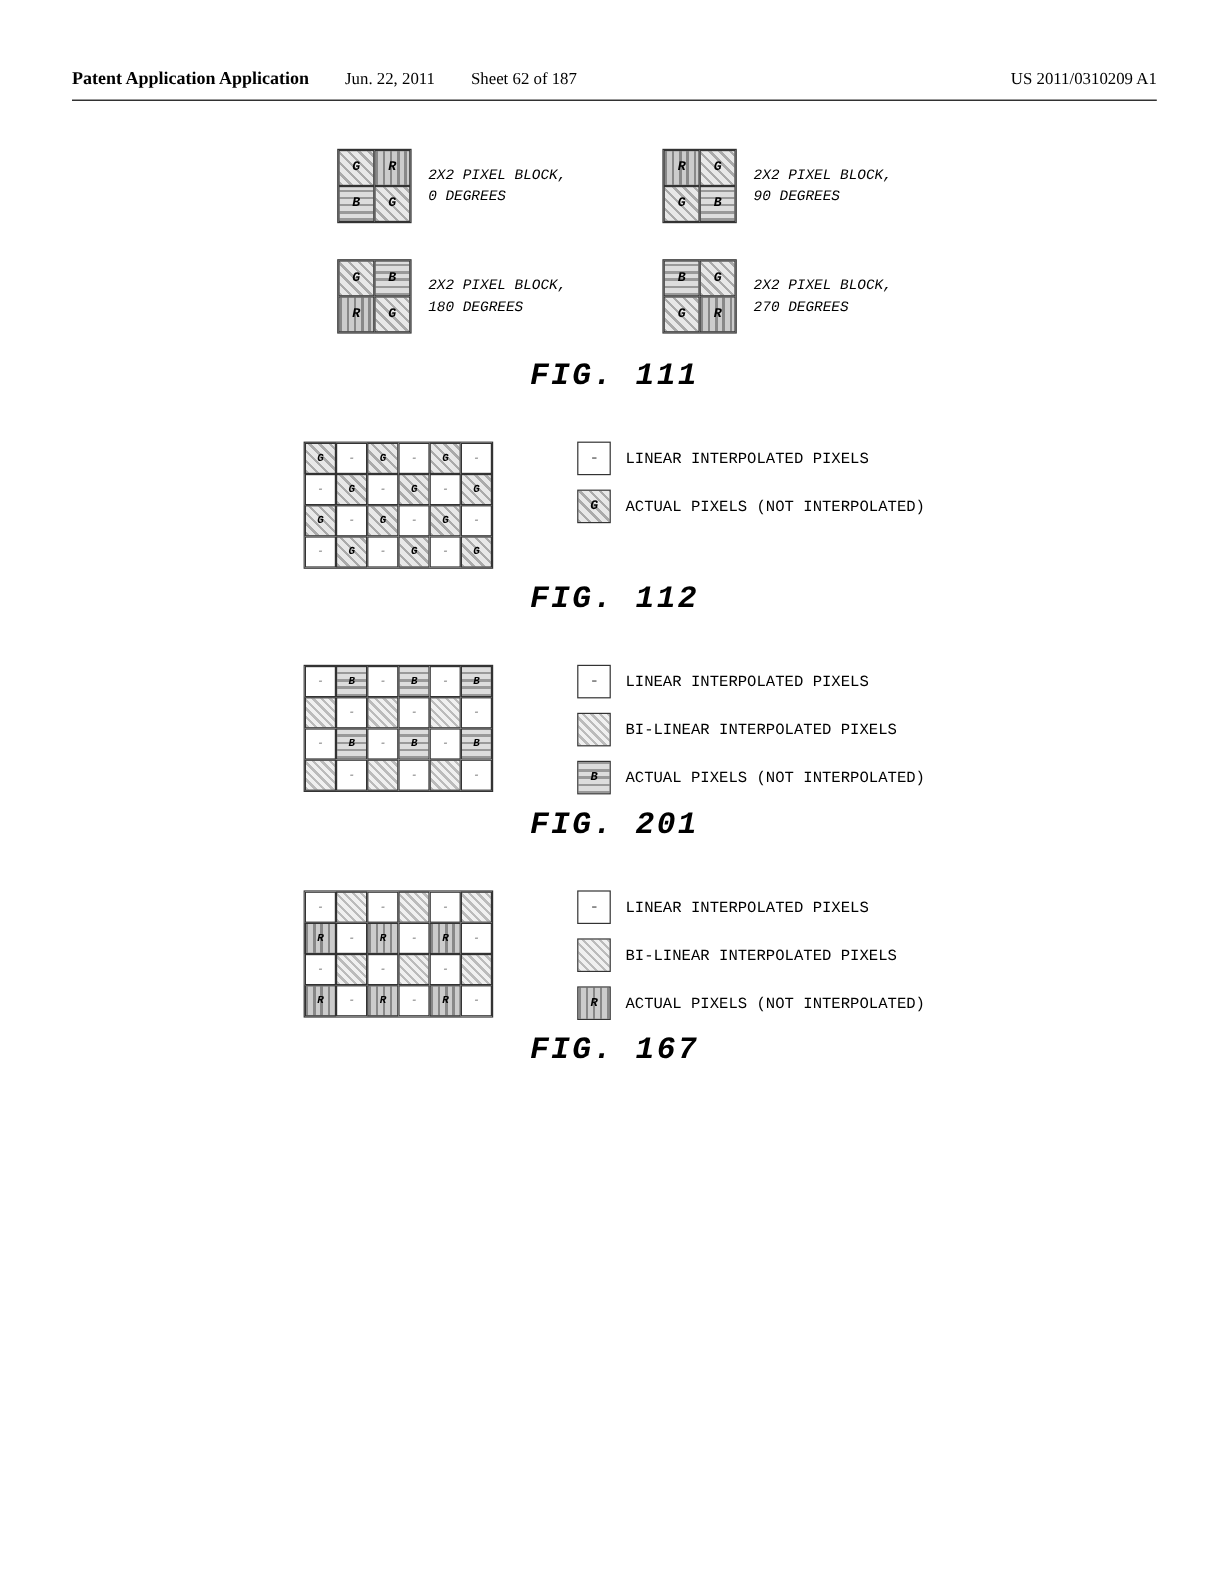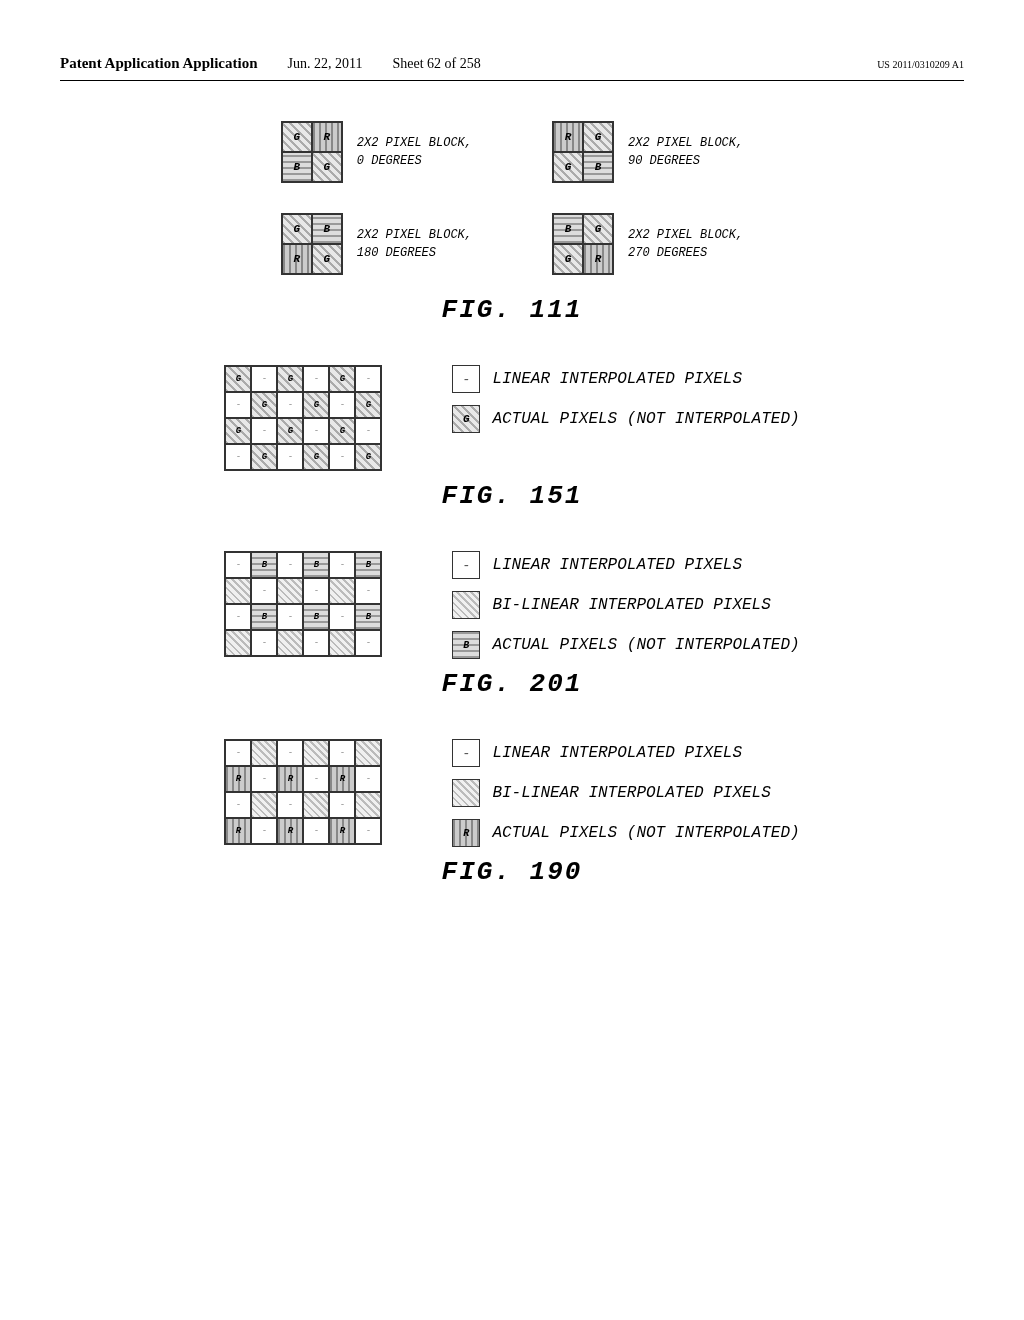--- a/index.html
+++ b/index.html
@@ -31,21 +31,21 @@
       font-weight: bold;
       font-size: 15px;
     }
     .header-date {
       font-size: 14px;
     }
     .header-sheet {
       font-size: 14px;
     }
     .header-number {
-      font-size: 10px;
+      font-size: 14px;
       margin-left: auto;
       margin-top: 19px;
     }
 
     
     .content {
       display: flex;
       flex-direction: column;
       gap: 30px;
     }
@@ -200,22 +200,21 @@
 
     .legend-box {
       width: 28px;
       height: 28px;
       border: 1.5px solid #333;
       flex-shrink: 0;
     }
 
     .legend-text {
       font-family: 'Courier New', Courier, monospace;
-      font-size: 16px;
-      font-style: italic;
+      font-size: 13px;
       white-space: nowrap;
     }
 
     
     .fig-content-row {
       display: flex;
       align-items: flex-start;
       gap: 50px;
       justify-content: center;
       width: 100%;
@@ -229,21 +228,21 @@
     }
   </style>
 </head>
 <body>
 
 <div class="page">
 
   <div class="header">
     <span class="header-patent">Patent Application Application</span>
     <span class="header-date">Jun. 22, 2011</span>
-    <span class="header-sheet">Sheet 62 of 258</span>
+    <span class="header-sheet">Sheet 62 of 187</span>
     <span class="header-number">US 2011/0310209 A1</span>
   </div>
 
   <div class="content">
 
     <div class="fig-section">
       <div class="fig111-content">
 
         <div class="fig111-row">
 
@@ -392,21 +391,21 @@
             <span class="legend-text">LINEAR INTERPOLATED PIXELS</span>
           </div>
           <div class="legend-item">
             <div class="legend-box cell-g" style="display:flex;align-items:center;justify-content:center;">
               <span style="position:relative;z-index:1;font-size:11px;font-weight:bold;font-family:'Courier New';font-style:italic">G</span>
             </div>
             <span class="legend-text">ACTUAL PIXELS (NOT INTERPOLATED)</span>
           </div>
         </div>
       </div>
-      <div class="fig-label">FIG. 151</div>
+      <div class="fig-label">FIG. 112</div>
     </div>
 
     <div class="fig-section">
       <div class="fig-content-row">
 
         <div class="grid-6x4b">
 
           <div class="cell cell-dash">-</div>
           <div class="cell cell-b">
               <span style="position:relative;z-index:1;font-size:9px;font-weight:bold">B</span>
@@ -528,17 +527,17 @@
             <span class="legend-text">BI-LINEAR INTERPOLATED PIXELS</span>
           </div>
           <div class="legend-item">
             <div class="legend-box cell-r" style="border:1.5px solid #333;display:flex;align-items:center;justify-content:center;">
               <span style="position:relative;z-index:1;font-size:10px;font-weight:bold;font-family:'Courier New';font-style:italic">R</span>
             </div>
             <span class="legend-text">ACTUAL PIXELS (NOT INTERPOLATED)</span>
           </div>
         </div>
       </div>
-      <div class="fig-label">FIG. 190</div>
+      <div class="fig-label">FIG. 167</div>
     </div>
 
   </div>
 </div>
 
 </body></html>

